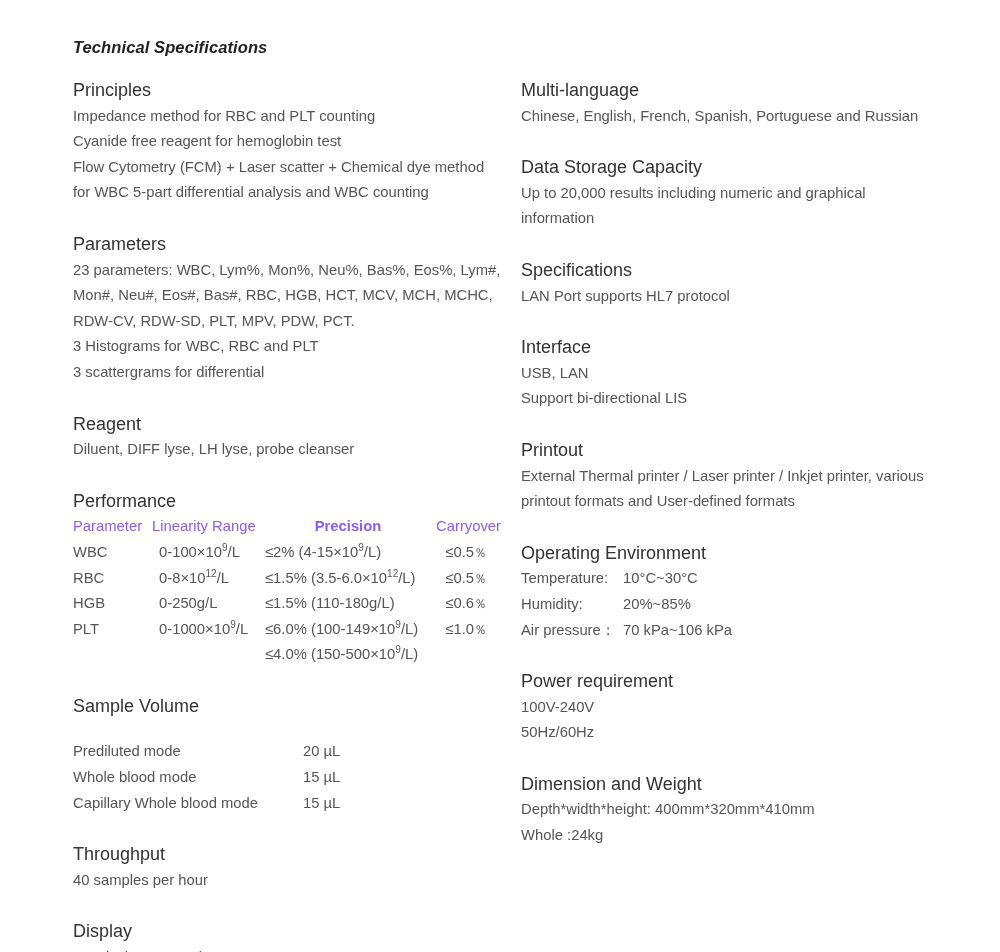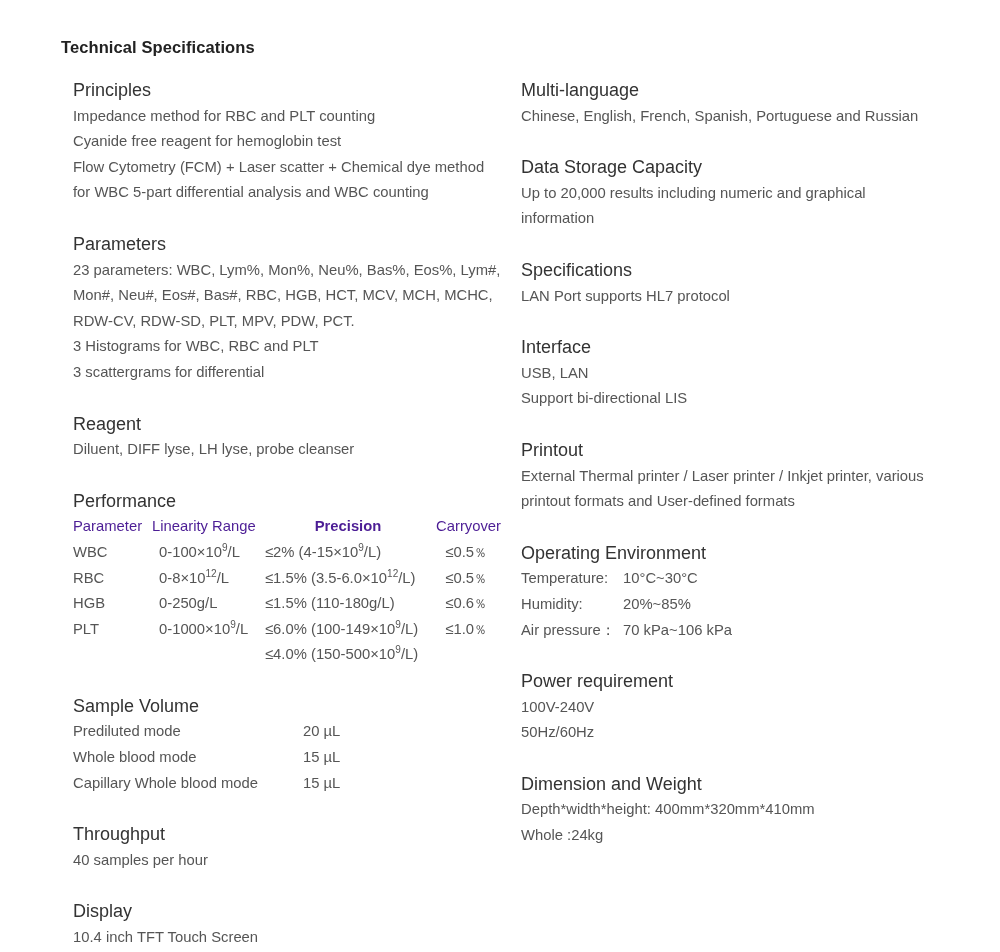--- a/index.html
+++ b/index.html
@@ -17,26 +17,27 @@
     overflow: hidden;
     position: relative;
   }
   .page {
     position: relative;
     width: 1000px;
     height: 952px;
   }
   .doc-title {
     position: absolute;
-    left: 61px;
+    left: 73px;
     top: 38px;
     font-size: 16.5px;
     font-weight: bold;
     color: #222222;
     letter-spacing: 0.1px;
+    font-style: italic;
   }
   .col {
     position: absolute;
     top: 78px;
   }
   .col-left  { left: 73px;  width: 440px; }
   .col-right { left: 521px; width: 440px; }
 
   .block { margin-bottom: 26px; }
 
@@ -70,37 +71,38 @@
     padding: 0;
     line-height: 25.6px;
     vertical-align: top;
     white-space: nowrap;
   }
   .c-param { width: 79px; }
   .c-lin   { width: 113px; }
   .c-prec  { width: 166px; }
   .c-carry { width: 70px; }
 
-  .perf-table thead td { color: #4c1d95; }
+  .perf-table thead td { color: #8b5cf6; }
   .perf-table thead .c-lin  { text-align: left; }
   .perf-table thead .c-prec { text-align: center; font-weight: bold; }
   .perf-table thead .c-carry{ text-align: right; }
 
   .perf-table tbody .c-lin   { text-align: left; padding-left: 7px; }
   .perf-table tbody .c-prec  { text-align: left; }
   .perf-table tbody .c-carry { text-align: center; margin-top: 12px; }
 
   .pct-wide { font-size: 0.86em; }
 
   
   .sv-table {
     border-collapse: collapse;
     font-size: 14.8px;
     color: #555555;
     table-layout: fixed;
+    margin-top: 20px;
   }
   .sv-table td {
     padding: 0;
     line-height: 25.6px;
     white-space: nowrap;
     vertical-align: top;
   }
   .sv-label { width: 230px; }
   .sv-value { width: 120px; }
 

